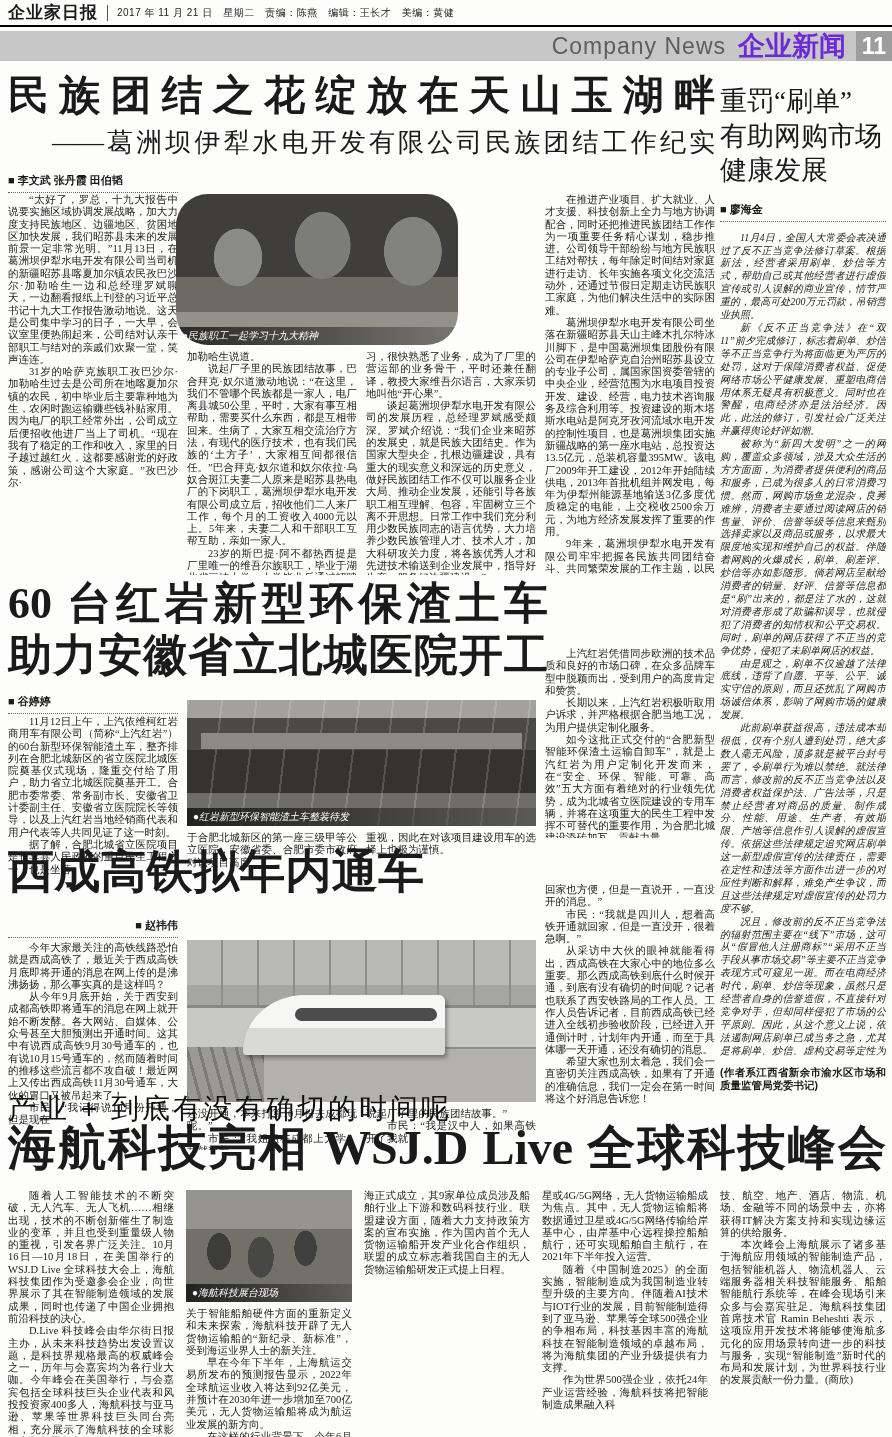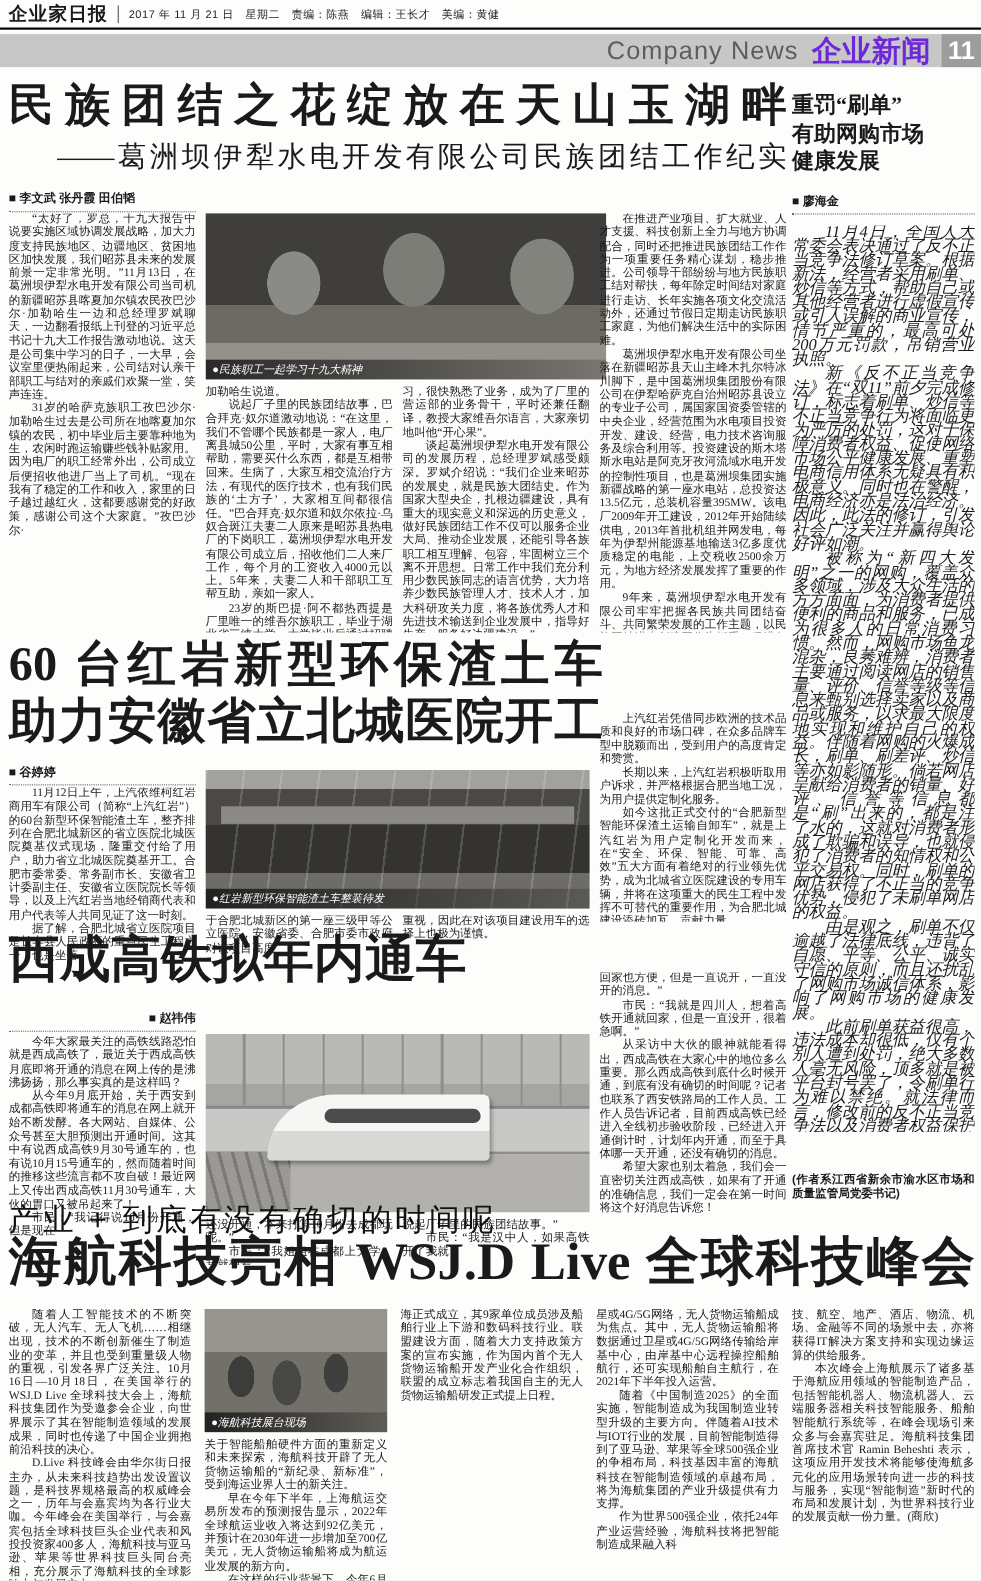--- a/index.html
+++ b/index.html
@@ -32,34 +32,34 @@
   .photo-cap { position:absolute; left:0; right:0; bottom:0; color:#fff; font-size:10px; font-style:italic;
     padding:2px 6px; background:linear-gradient(90deg, rgba(15,15,15,.8), rgba(15,15,15,.2)); }
   .headline { font-weight:bold; text-align:justify; text-align-last:justify; }
   
   #a1-head { position:absolute; left:8px; top:72px; width:707px; }
   #a1-head .headline { font-size:41px; line-height:1.15; }
   #a1-sub { font-size:26px; line-height:1.2; margin-top:8px; padding-left:44px; text-align:justify; text-align-last:justify; }
   #a1-byline { left:8px; top:171px; }
   #a1-body { position:absolute; left:8px; top:194px; width:707px; height:381px; }
   .a1c1 { left:0; top:0; height:381px; }
-  #photo1 { left:179px; top:0; width:364px; height:151px;
+  #photo1 { left:168px; top:0; width:282px; height:151px;
     background:
       radial-gradient(ellipse 52px 62px at 22% 42%, #8a8a86 0 46%, transparent 47%),
       radial-gradient(ellipse 60px 72px at 52% 34%, #7d7d78 0 46%, transparent 47%),
       radial-gradient(ellipse 62px 74px at 84% 38%, #83837e 0 46%, transparent 47%),
-      linear-gradient(180deg,#3f3e3c 0 55%, #6d6a64 55% 78%, #94908a 78% 100%); }
+      linear-gradient(180deg,#3f3e3c 0 55%, #6d6a64 55% 78%, #94908a 78% 100%); border-radius: 32px; }
   .a1c2 { left:179px; top:157px; height:224px; }
   .a1c3 { left:358px; top:157px; height:224px; }
   .a1c4 { left:537px; top:0; height:381px; }
   
   #oped { position:absolute; left:720px; top:84px; width:166px; height:1008px; }
-  .oped-title { font-size:20px; font-weight:bold; line-height:1.28; }
+  .oped-title { font-size:27px; font-weight:normal; line-height:1.28; }
   #oped-byline { position:static; width:166px; margin-top:12px; }
-  .oped-body { margin-top:10px; height:824px; overflow:hidden; font-size:15px; line-height:12.9px;
+  .oped-body { margin-top:10px; height:824px; overflow:hidden; font-size:10px; line-height:12.9px;
     text-align:justify; font-style:italic; }
   .oped-body p { text-indent:2em; }
   .oped-note { position:absolute; left:0; bottom:0; width:166px; font-style:normal; font-weight:bold;
     font-family:"Liberation Sans",sans-serif; font-size:10.5px; line-height:13px; text-align:justify; }
   
   #a2-head { position:absolute; left:8px; top:578px; width:540px; }
   #a2-head .headline { font-size:44px; line-height:1.18; }
   #a2-byline { left:8px; top:692px; }
   #a2-body { position:absolute; left:8px; top:716px; width:707px; height:272px; }
   .a2c1 { left:0; top:0; height:272px; }

